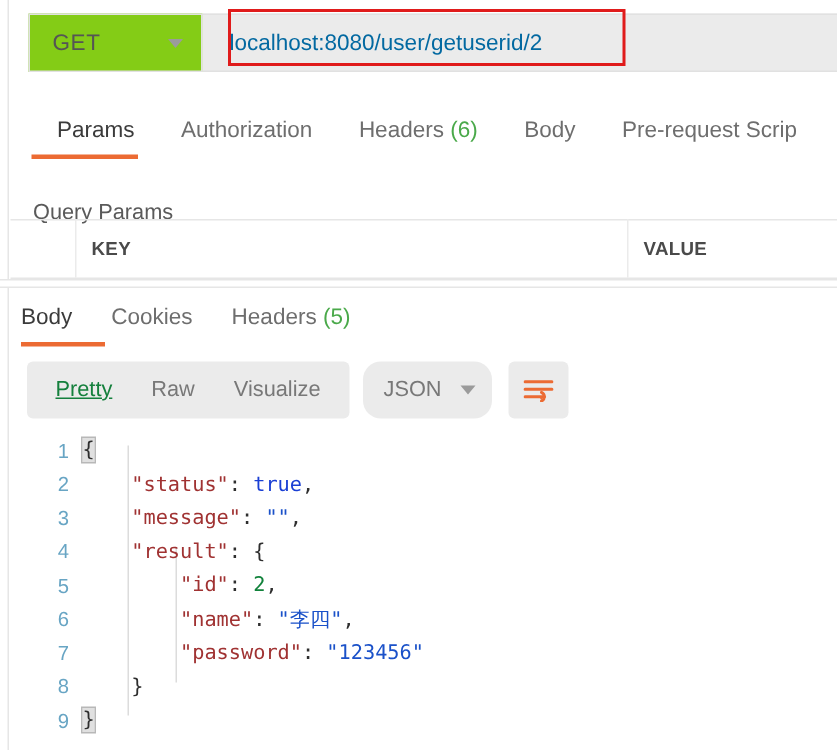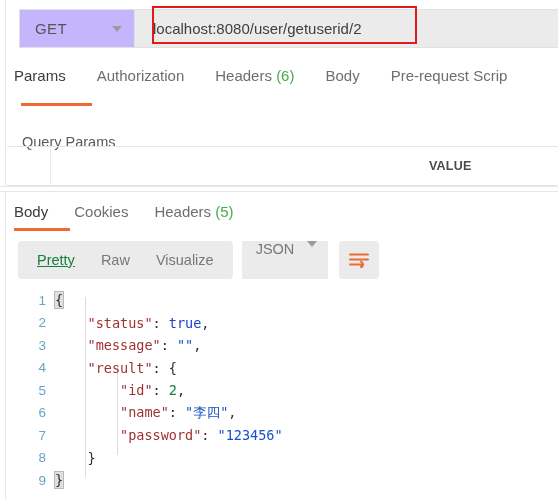--- a/index.html
+++ b/index.html
@@ -38,21 +38,21 @@
     position: absolute;
     left: 19px;
     top: 9px;
     height: 39px;
     right: -60px;
     display: flex;
     align-items: stretch;
   }
   .method-select {
     width: 116px;
-    background: #c4b5fd;
+    background: #84cc16;
     border: 1px solid #e1e1e1;
     box-sizing: border-box;
     display: flex;
     align-items: center;
     justify-content: space-between;
     padding: 0 12px 0 15px;
     cursor: pointer;
   }
   .method-label {
     font-size: 15px;
@@ -70,43 +70,44 @@
     flex: 1;
     background: #ebebeb;
     border: 1px solid #e1e1e1;
     border-left: none;
     box-sizing: border-box;
     display: flex;
     align-items: center;
   }
   .url-text {
     font-size: 15px;
-    color: #404040;
+    color: #0369a1;
     padding-left: 18px;
     white-space: nowrap;
   }
   .url-highlight {
     position: absolute;
     left: 152px;
     top: 6px;
     width: 265px;
     height: 38px;
     border: 2px solid #e01b1b;
     box-sizing: border-box;
     pointer-events: none;
   }
 
   
   .req-tabs {
     position: absolute;
-    left: 0;
+    left: 24px;
     top: 67px;
     right: 0;
     height: 39px;
     display: flex;
+    align-items: center;
     white-space: nowrap;
   }
   .tab {
     font-size: 15px;
     color: #6e6e6e;
     padding: 0 0 0 0;
     margin-right: 31px;
     position: relative;
     cursor: pointer;
   }
@@ -232,24 +233,24 @@
     font-size: 14.5px;
     color: #787878;
     padding: 0 13px;
     cursor: pointer;
     white-space: nowrap;
   }
   .fmt-item.active { color: #15803d; text-decoration: underline; }
   .fmt-json {
     height: 38px;
     background: #ebebeb;
-    border-radius: 0;
+    border-radius: 12px;
     margin-left: 9px;
     display: flex;
-    align-items: flex-start;
+    align-items: center;
     padding: 0 11px 0 14px;
     cursor: pointer;
   }
   .fmt-json .lbl {
     font-size: 14.5px;
     color: #787878;
     margin-right: 13px;
   }
   .fmt-wrap-btn {
     width: 40px;
@@ -350,20 +351,23 @@
     </div>
   </div>
   <div class="tab-underline" id="req-underline"></div>
 
   <div class="query-params-label">Query Params</div>
 
   <div class="hr" id="hr-params-top"></div>
 
   <div class="params-table">
     <div class="pt-cell pt-check"></div>
+    <div class="pt-cell pt-key">
+      <span>KEY</span>
+    </div>
     <div class="pt-cell pt-value">
       <span>VALUE</span>
     </div>
   </div>
 
   <div class="hr" id="hr-params-bot"></div>
 
   <div class="split-bar"></div>
 
   <div class="res-tabs">

